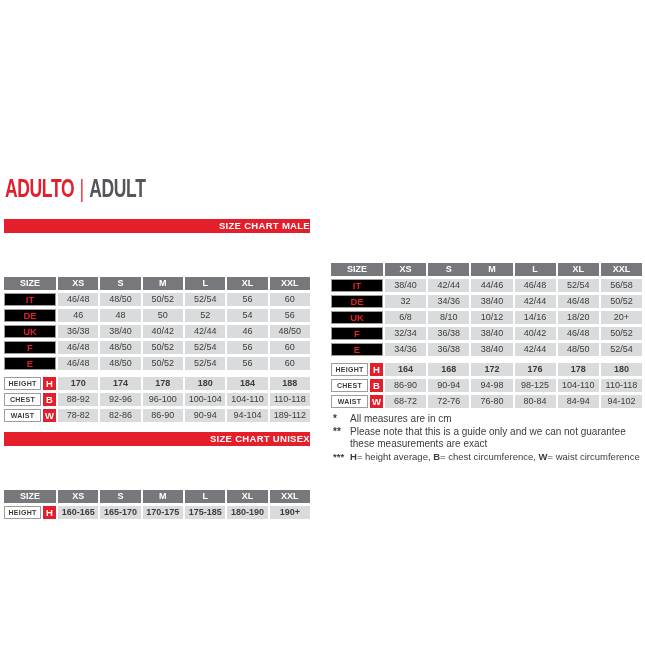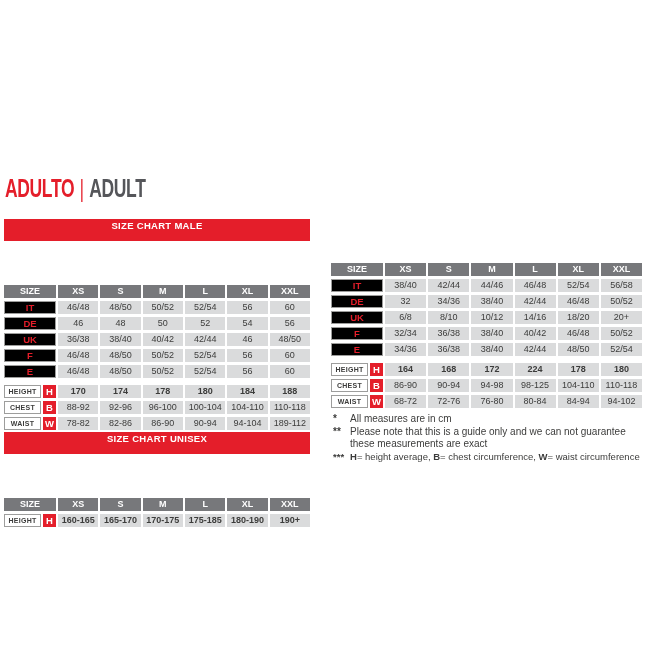--- a/index.html
+++ b/index.html
@@ -25,24 +25,24 @@
   .t-sep  { color: #e41e2a; font-weight: normal; font-size: 23px; }
   .t-gray { color: #55565a; }
 
   
   .size-table { position: absolute; }
   .pos-male   { left: 4px;   top: 219px; width: 306px; }
   .pos-female { left: 331px; top: 219px; width: 311px; }
   .pos-unisex { left: 4px;   top: 432px; width: 306px; }
 
   .tbar {
-    height: 22px; line-height: 14px;
+    height: 14px; line-height: 14px;
     background: #e41e2a; color: #ffffff;
     font-size: 9.5px; font-weight: bold;
-    text-align: center; letter-spacing: 0.3px;
+    text-align: right; letter-spacing: 0.3px;
     margin-bottom: 14px;
   }
   .tgrid {
     display: grid;
     grid-template-columns: 52px repeat(6, 1fr);
     column-gap: 2px; row-gap: 3px; margin-top: 44px;
   }
   .hcell {
     height: 13px; line-height: 13px;
     background: #77787b; color: #ffffff;
@@ -218,21 +218,21 @@
       <div class="vcell">42/44</div>
       <div class="vcell">48/50</div>
       <div class="vcell">52/54</div>
       <div class="mlabel sect-gap">
         <div class="mtext">HEIGHT</div>
         <div class="mletter">H</div>
       </div>
       <div class="vcell bold sect-gap">164</div>
       <div class="vcell bold sect-gap">168</div>
       <div class="vcell bold sect-gap">172</div>
-      <div class="vcell bold sect-gap">224</div>
+      <div class="vcell bold sect-gap">176</div>
       <div class="vcell bold sect-gap">178</div>
       <div class="vcell bold sect-gap">180</div>
       <div class="mlabel">
         <div class="mtext">CHEST</div>
         <div class="mletter">B</div>
       </div>
       <div class="vcell">86-90</div>
       <div class="vcell">90-94</div>
       <div class="vcell">94-98</div>
       <div class="vcell">98-125</div>

